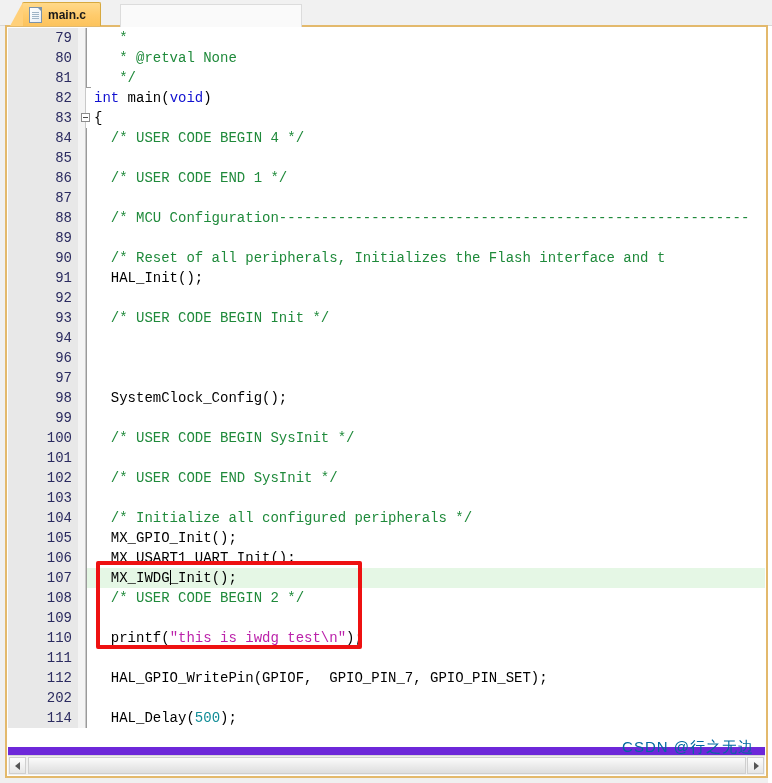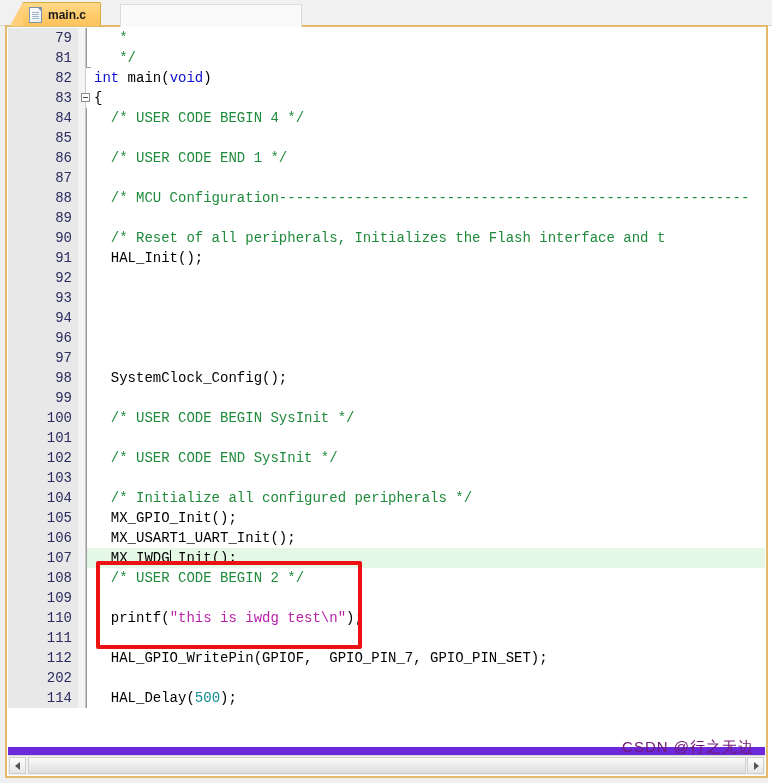--- a/index.html
+++ b/index.html
@@ -306,21 +306,21 @@
     box-sizing: border-box;
   }
 
   
   #watermark {
     position: absolute;
     right: 14px;
     bottom: 26px;
     font-family: "Liberation Sans", sans-serif;
     font-size: 15px;
-    color: #701a75;
+    color: #0369a1;
     letter-spacing: 1px;
     white-space: nowrap;
     z-index: 20;
     pointer-events: none;
   }
 </style>
 </head>
 <body>
 
 <div id="app">
@@ -331,33 +331,34 @@
       <span class="file-icon"></span>
       <span class="tab-label">main.c</span>
     </div>
   </div>
 
   <div id="editor-frame">
     <div id="editor-inner">
 
       <div id="code-area">
           <div class="line"><div class="gutter">79</div><div class="gutter-sep"></div><div class="fold-line"></div><div class="code-text"><span class="t-cmt">   *</span></div></div>
+          <div class="line"><div class="gutter">80</div><div class="gutter-sep"></div><div class="fold-line"></div><div class="code-text"><span class="t-cmt">   * @retval None</span></div></div>
           <div class="line"><div class="gutter">81</div><div class="gutter-sep"></div><div class="fold-line end"></div><div class="code-text"><span class="t-cmt">   */</span></div></div>
           <div class="line"><div class="gutter">82</div><div class="gutter-sep"></div><div class="code-text"><span class="t-kw">int</span><span class="t-pln"> main(</span><span class="t-kw">void</span><span class="t-pln">)</span></div></div>
           <div class="line"><div class="gutter">83</div><div class="gutter-sep"></div><div class="fold-box"></div><div class="code-text"><span class="t-pln">{</span></div></div>
           <div class="line"><div class="gutter">84</div><div class="gutter-sep"></div><div class="fold-line"></div><div class="code-text"><span class="t-cmt">  /* USER CODE BEGIN 4 */</span></div></div>
           <div class="line"><div class="gutter">85</div><div class="gutter-sep"></div><div class="fold-line"></div><div class="code-text"></div></div>
           <div class="line"><div class="gutter">86</div><div class="gutter-sep"></div><div class="fold-line"></div><div class="code-text"><span class="t-cmt">  /* USER CODE END 1 */</span></div></div>
           <div class="line"><div class="gutter">87</div><div class="gutter-sep"></div><div class="fold-line"></div><div class="code-text"></div></div>
           <div class="line"><div class="gutter">88</div><div class="gutter-sep"></div><div class="fold-line"></div><div class="code-text"><span class="t-cmt">  /* MCU Configuration--------------------------------------------------------</span></div></div>
           <div class="line"><div class="gutter">89</div><div class="gutter-sep"></div><div class="fold-line"></div><div class="code-text"></div></div>
           <div class="line"><div class="gutter">90</div><div class="gutter-sep"></div><div class="fold-line"></div><div class="code-text"><span class="t-cmt">  /* Reset of all peripherals, Initializes the Flash interface and t</span></div></div>
           <div class="line"><div class="gutter">91</div><div class="gutter-sep"></div><div class="fold-line"></div><div class="code-text"><span class="t-pln">  HAL_Init();</span></div></div>
           <div class="line"><div class="gutter">92</div><div class="gutter-sep"></div><div class="fold-line"></div><div class="code-text"></div></div>
-          <div class="line"><div class="gutter">93</div><div class="gutter-sep"></div><div class="fold-line"></div></div>
+          <div class="line"><div class="gutter">93</div><div class="gutter-sep"></div><div class="fold-line"></div><div class="code-text"><span class="t-cmt">  /* USER CODE BEGIN Init */</span></div></div>
           <div class="line"><div class="gutter">94</div><div class="gutter-sep"></div><div class="fold-line"></div><div class="code-text"></div></div>
           <div class="line"><div class="gutter">96</div><div class="gutter-sep"></div><div class="fold-line"></div><div class="code-text"></div></div>
           <div class="line"><div class="gutter">97</div><div class="gutter-sep"></div><div class="fold-line"></div></div>
           <div class="line"><div class="gutter">98</div><div class="gutter-sep"></div><div class="fold-line"></div><div class="code-text"><span class="t-pln">  SystemClock_Config();</span></div></div>
           <div class="line"><div class="gutter">99</div><div class="gutter-sep"></div><div class="fold-line"></div><div class="code-text"></div></div>
           <div class="line"><div class="gutter">100</div><div class="gutter-sep"></div><div class="fold-line"></div><div class="code-text"><span class="t-cmt">  /* USER CODE BEGIN SysInit */</span></div></div>
           <div class="line"><div class="gutter">101</div><div class="gutter-sep"></div><div class="fold-line"></div><div class="code-text"></div></div>
           <div class="line"><div class="gutter">102</div><div class="gutter-sep"></div><div class="fold-line"></div><div class="code-text"><span class="t-cmt">  /* USER CODE END SysInit */</span></div></div>
           <div class="line"><div class="gutter">103</div><div class="gutter-sep"></div><div class="fold-line"></div><div class="code-text"></div></div>
           <div class="line"><div class="gutter">104</div><div class="gutter-sep"></div><div class="fold-line"></div><div class="code-text"><span class="t-cmt">  /* Initialize all configured peripherals */</span></div></div>

